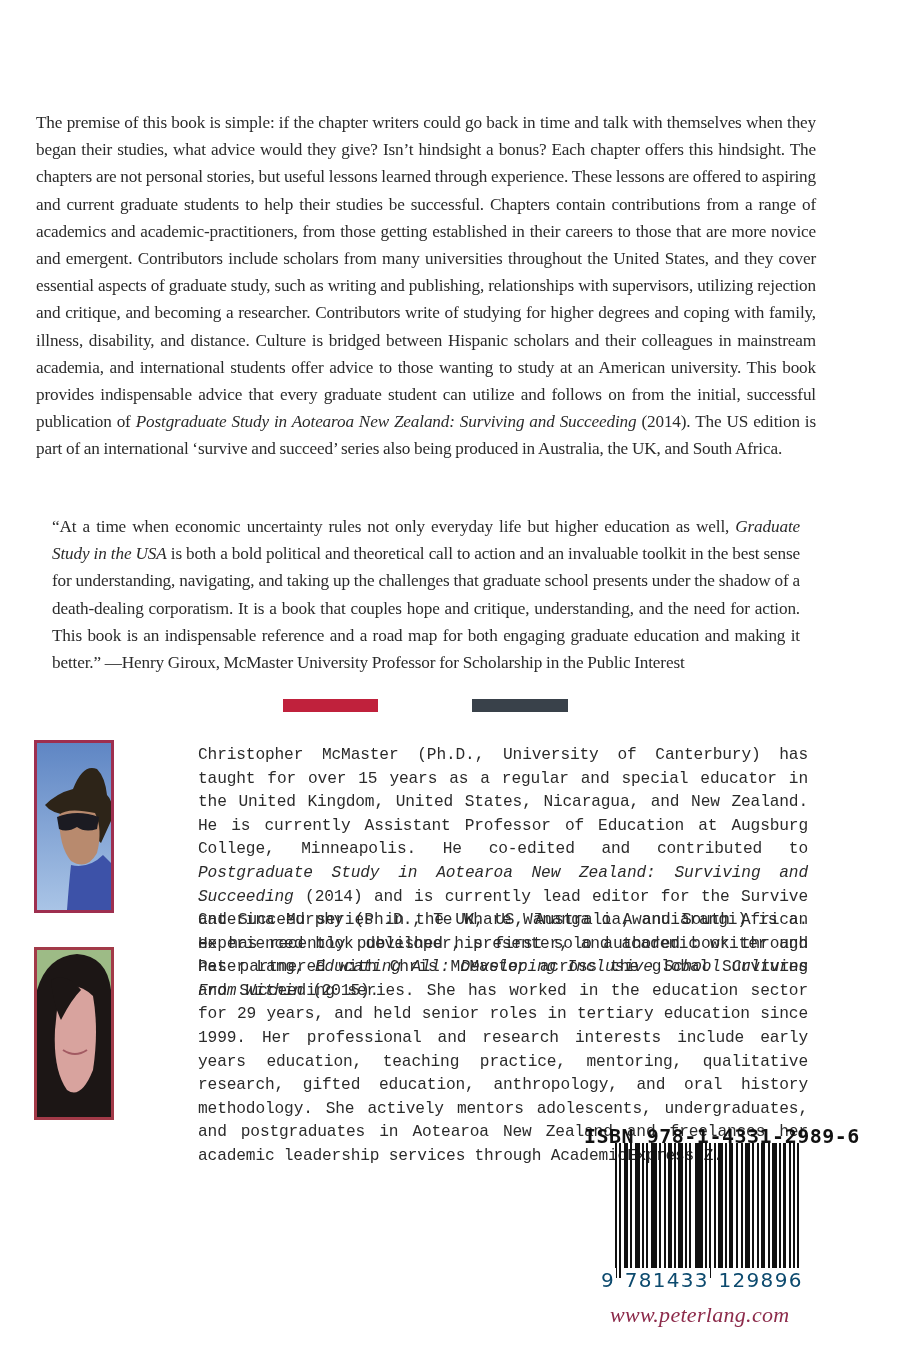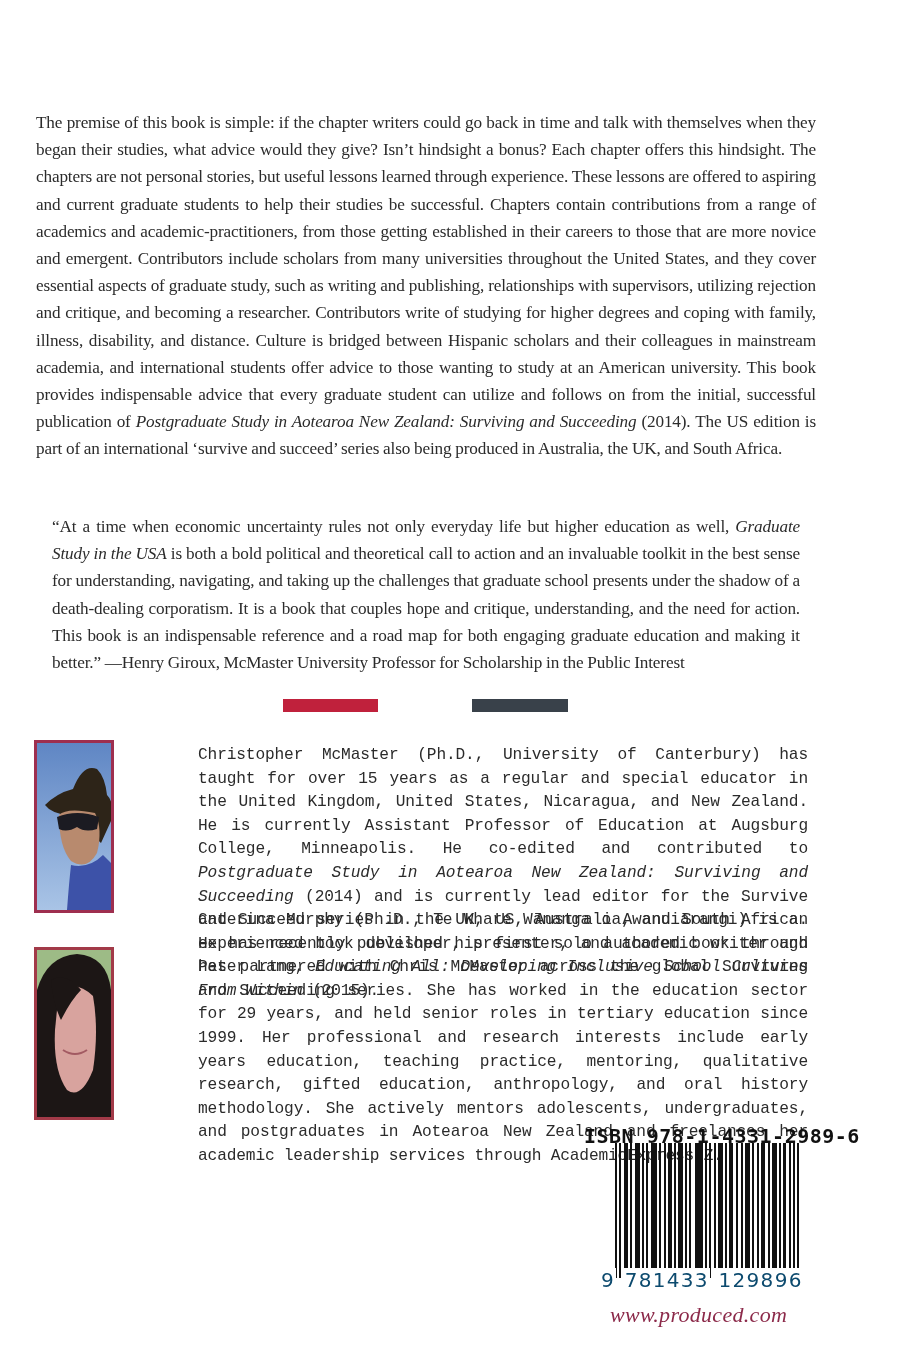--- a/index.html
+++ b/index.html
@@ -154,13 +154,13 @@
       <rect x="178" y="0" width="2" height="125"></rect>
       <rect x="182" y="0" width="2" height="135"></rect>
       <rect x="186" y="0" width="2" height="135"></rect>
     </g>
   </svg>
 </div>
 <div class="isbn-digits">
   <span>9</span>&nbsp;<span>781433</span>&nbsp;<span>129896</span>
 </div>
 
-<div class="website" style="color:#8c2a4a">www.produced.com</div>
+<div class="website" style="color:#8c2a4a">www.peterlang.com</div>
 
 </body></html>

